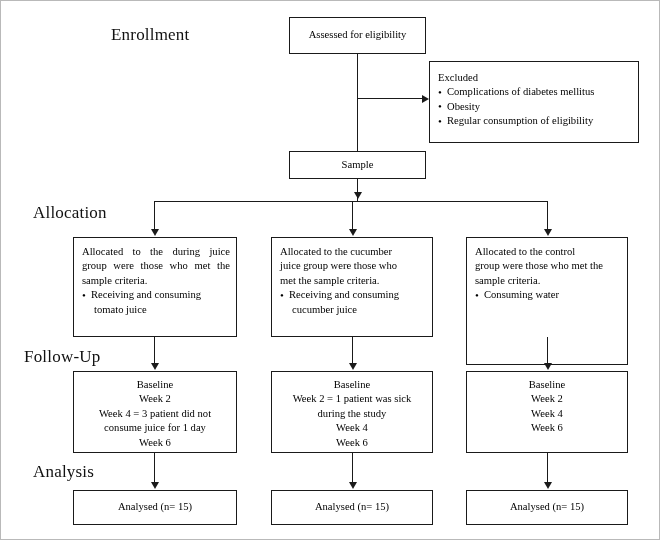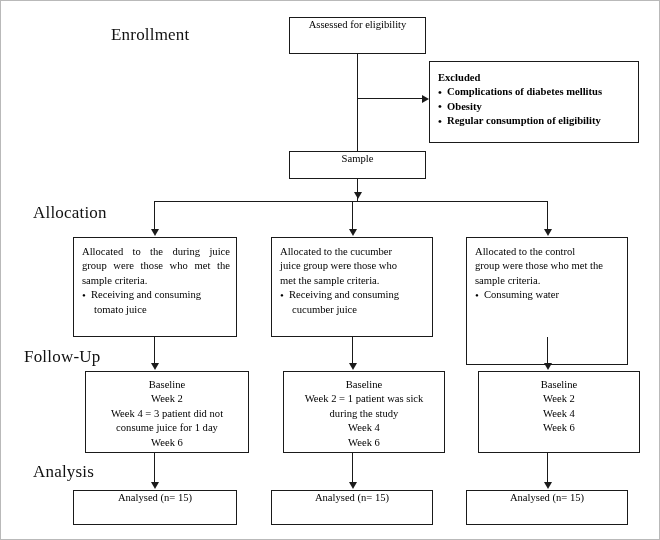--- a/index.html
+++ b/index.html
@@ -34,31 +34,31 @@
     position: absolute;
     border: 1px solid #1a1a1a;
     background: #ffffff;
     box-sizing: border-box;
     font-size: 10.6px;
     line-height: 14.4px;
     color: #000;
   }
   .box.center {
     display: flex;
+    align-items: center;
     justify-content: center;
     text-align: center;
   }
   .box.center-top {
     display: flex;
     flex-direction: column;
     align-items: center;
     justify-content: flex-start;
     text-align: center;
     padding-top: 6px;
-    margin-left: 12px;
   }
   .box.left-pad {
     padding: 7px 6px 4px 8px;
     text-align: justify;
   }
   .box-line { display: block; }
 
   .bullet-line {
     display: block;
     position: relative;
@@ -123,21 +123,21 @@
 
   <div class="box center" style="left:288px; top:16px; width:137px; height:37px;">
     <span>Assessed for eligibility</span>
   </div>
 
   <div class="vline" style="left:356px; top:53px; height:97px;"></div>
 
   <div class="hline" style="left:356px; top:97px; width:65px;"></div>
   <div class="arrow-right" style="left:421px; top:93.5px;"></div>
 
-  <div class="box left-pad" style="left:428px; top:60px; width:210px; height:82px; padding-top:9px;font-weight:bold;">
+  <div class="box left-pad" style="left:428px; top:60px; width:210px; height:82px; padding-top:9px;">
     <span class="box-line nojust">Excluded</span>
     <span class="bullet-line nojust">Complications of diabetes mellitus</span>
     <span class="bullet-line nojust">Obesity</span>
     <span class="bullet-line nojust">Regular consumption of eligibility</span>
   </div>
 
   <div class="box center" style="left:288px; top:150px; width:137px; height:28px;">
     <span>Sample</span>
   </div>
 

